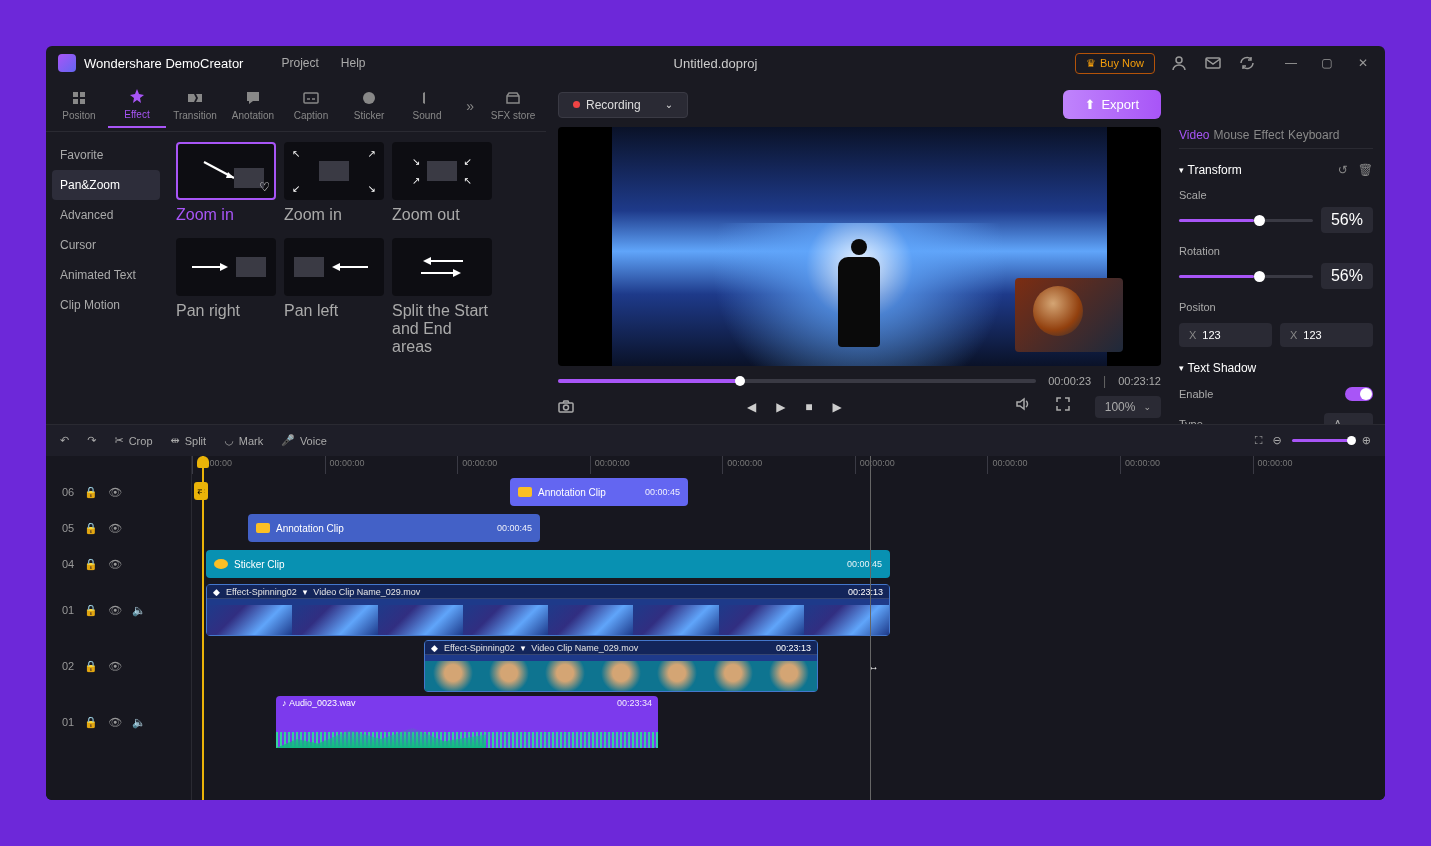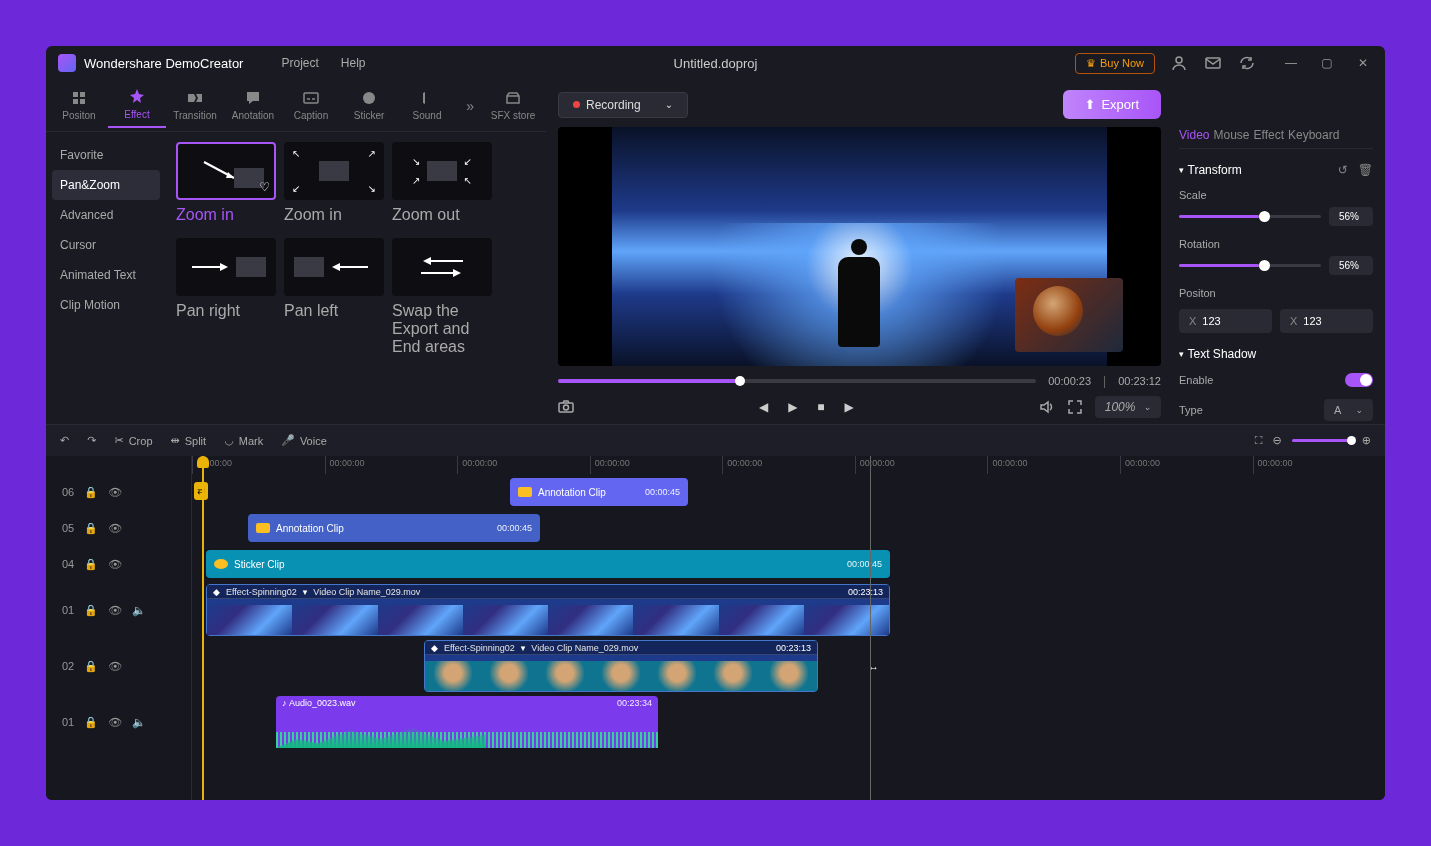--- a/index.html
+++ b/index.html
@@ -60,38 +60,38 @@
 .progress-bar { flex: 1; height: 4px; background: #3a3a44; border-radius: 2px; position: relative; }
 .progress-fill { height: 100%; width: 38%; background: #a855f7; border-radius: 2px; position: relative; }
 .progress-fill::after { content: ''; position: absolute; right: -5px; top: -3px; width: 10px; height: 10px; border-radius: 50%; background: #fff; }
 .time-label { font-size: 11px; color: #aaa; }
 .time-sep { color: #666; }
 
 .play-controls { display: flex; align-items: center; margin-top: 8px; }
 .play-controls .left-ico { color: #aaa; }
 .play-controls .center-btns { flex: 1; display: flex; justify-content: center; gap: 20px; }
 .play-controls .center-btns span { cursor: pointer; }
-.play-controls .right-grp { display: flex; align-items: center; gap: 12px; color: #aaa; font-style: italic; }
+.play-controls .right-grp { display: flex; gap: 24px; color: #aaa; }
 .zoom-dd { background: #2a2a34; padding: 4px 10px; border-radius: 4px; display: flex; align-items: center; gap: 8px; }
 
 
 .props-col { width: 212px; padding: 10px 12px 6px 6px; display: flex; flex-direction: column; }
 .props-tabs { display: flex; gap: 4px; border-bottom: 1px solid #2a2a32; padding-bottom: 6px; margin-top: 38px; }
 .props-tabs span { color: #888; cursor: pointer; font-size: 12px; }
 .props-tabs span.active { color: #a855f7; }
 .section-head { display: flex; align-items: center; margin-top: 14px; color: #fff; font-weight: 500; font-size: 12px; }
 .section-head .chev { margin-right: 4px; font-size: 9px; }
 .section-head .right-icons { margin-left: auto; display: flex; gap: 10px; color: #888; }
 .prop-row { display: flex; align-items: center; margin-top: 12px; font-size: 11px; color: #aaa; }
 .prop-row .plabel { width: 52px; }
 .slider-track { flex: 1; height: 3px; background: #a855f7; border-radius: 2px; margin: 0 8px 0 0; position: relative; }
 .slider-track.grey { background: #3a3a44; }
 .slider-track .knob { position: absolute; right: -5px; top: -4px; width: 11px; height: 11px; border-radius: 50%; background: #fff; }
 .slider-track.half .fill { position:absolute; left:0; top:0; bottom:0; width:56%; background:#a855f7; border-radius:2px;}
-.val-box { background: #2a2a34; padding: 4px 10px; border-radius: 4px; font-size: 10px; color: #fff; min-width: 44px; text-align: left; }
+.val-box { background: #2a2a34; padding: 4px 10px; border-radius: 4px; font-size: 16px; color: #fff; min-width: 44px; text-align: center; }
 .xy-row { display: flex; gap: 8px; margin-top: 10px; }
 .xy-box { flex: 1; background: #2a2a34; padding: 6px 10px; border-radius: 4px; font-size: 11px; color: #fff; display: flex; gap: 6px; }
 .xy-box .xl { color: #888; }
 .toggle { width: 28px; height: 14px; background: #a855f7; border-radius: 7px; position: relative; margin-left: auto; }
 .toggle::after { content:''; position:absolute; right:1px; top:1px; width:12px; height:12px; border-radius:50%; background:#fff; }
 .dd-box { background: #2a2a34; padding: 5px 10px; border-radius: 4px; display: flex; align-items: center; gap: 8px; margin-left: auto; }
 .color-sw { width: 24px; height: 18px; background: #ec4899; border-radius: 3px; }
 
 
 .timeline-toolbar { height: 32px; background: #1e1e28; display: flex; align-items: center; padding: 0 14px; gap: 18px; color: #aaa; font-size: 11px; border-top: 1px solid #2a2a32; }
@@ -304,21 +304,21 @@
         </div>
         <div class="effect-item">
           <div class="effect-thumb">
                   <svg width="50" height="30">
                     <line x1="46" y1="9" x2="12" y2="9" stroke="#fff" stroke-width="2"></line>
                     <polygon points="6,9 14,5 14,13" fill="#fff"></polygon>
                     <line x1="4" y1="21" x2="38" y2="21" stroke="#fff" stroke-width="2"></line>
                     <polygon points="44,21 36,17 36,25" fill="#fff"></polygon>
                   </svg>
                 </div>
-          <div class="label">Swap the Export and End areas</div>
+          <div class="label">Split the Start and End areas</div>
         </div>
       </div>
     </div>
   </div>
 
   <div class="preview-col">
     <div class="rec-row">
       <div class="rec-btn">
         <span class="rec-dot"></span>
         <span>Recording</span>

